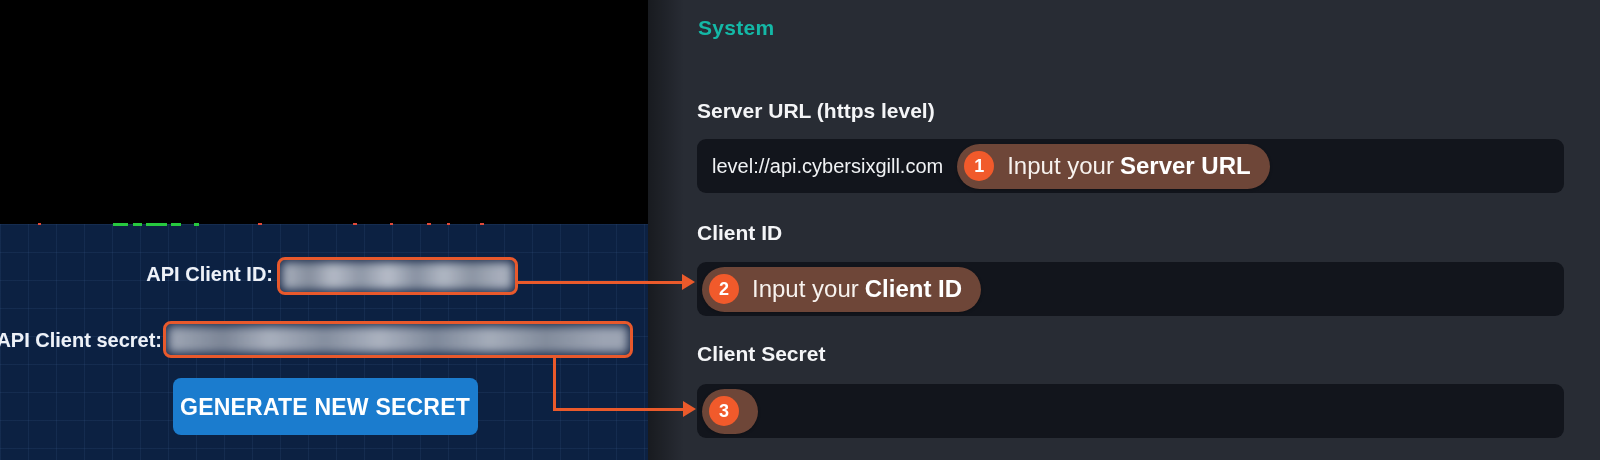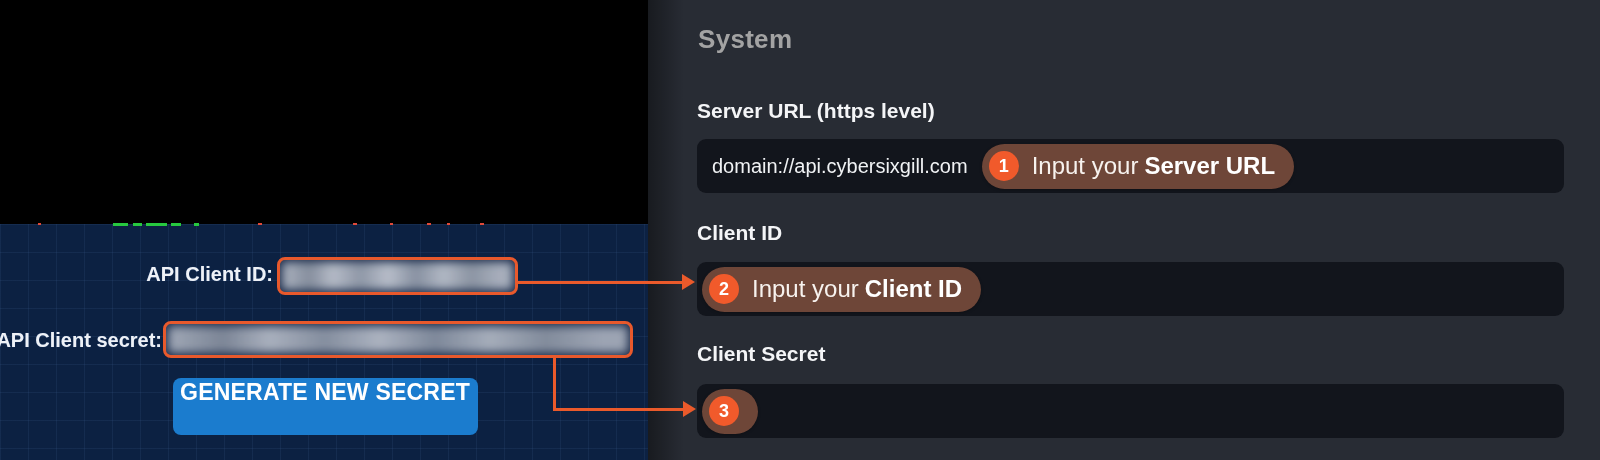--- a/index.html
+++ b/index.html
@@ -62,21 +62,21 @@
         #c6cbd5 46%, #9099a8 58%, #bfc5cf 70%, #959daa 82%, #b4bac6 94%);
     filter:blur(5px); opacity:.92;
   }
   #secret-box .smudge { opacity:.85; }
 
   .gen-btn {
     position:absolute; left:173px; top:378px; width:305px; height:57px;
     background:#1b7cce; border:none; border-radius:8px; cursor:pointer;
     color:#fff; font-family:"Liberation Sans", sans-serif;
     font-weight:bold; font-size:24px; letter-spacing:.2px;
-    display:flex; justify-content:center;
+    display:flex; align-items:center; justify-content:center;
   }
   .gen-btn span { display:inline-block; transform:scaleX(.96); white-space:nowrap; }
 
   
   .conn { position:absolute; background:#ea5a2b; z-index:6; }
   #a1-line  { left:518px; top:281px; width:165px; height:3px; }
   #a2-vline { left:553px; top:358px; width:3px;  height:53px; }
   #a2-hline { left:553px; top:408px; width:131px; height:3px; }
   .conn-head {
     position:absolute; width:0; height:0; z-index:6;
@@ -90,22 +90,22 @@
   .right-panel {
     position:absolute; left:648px; top:0; width:952px; height:460px;
     background:#282c34;
   }
   .right-panel::before {
     content:""; position:absolute; left:0; top:0; bottom:0; width:36px;
     background:linear-gradient(90deg, rgba(0,0,0,.40), rgba(0,0,0,0));
     pointer-events:none;
   }
   .rp-title {
-    position:absolute; left:50px; top:24px;
-    color:#a3a3a3; font-size:26px; font-weight:bold; letter-spacing:.3px;
+    position:absolute; left:50px; top:16px;
+    color:#14b8a6; font-size:21px; font-weight:bold; letter-spacing:.3px;
   }
   .field-label {
     position:absolute; left:49px;
     color:#f4f5f7; font-size:21px; font-weight:bold; white-space:nowrap;
   }
   #label-url    { top:99px; }
   #label-cid    { top:221px; }
   #label-csec   { top:342px; }
 
   .field-input {
@@ -182,21 +182,21 @@
     <div class="conn-head" id="a2-head"></div>
   </div>
 
   <div class="right-panel">
 
     <div class="rp-title">System</div>
 
     <div class="field-label" id="label-url">Server URL (https level)</div>
 
     <div class="field-input" id="input-url">
-      <span class="input-value">domain://api.cybersixgill.com</span>
+      <span class="input-value">level://api.cybersixgill.com</span>
       <span class="hint-pill">
         <span class="step-badge">1</span>
         <span class="hint-text">
           <span>Input your</span><span class="hint-strong">Server URL</span>
         </span>
       </span>
     </div>
 
     <div class="field-label" id="label-cid">Client ID</div>
 

